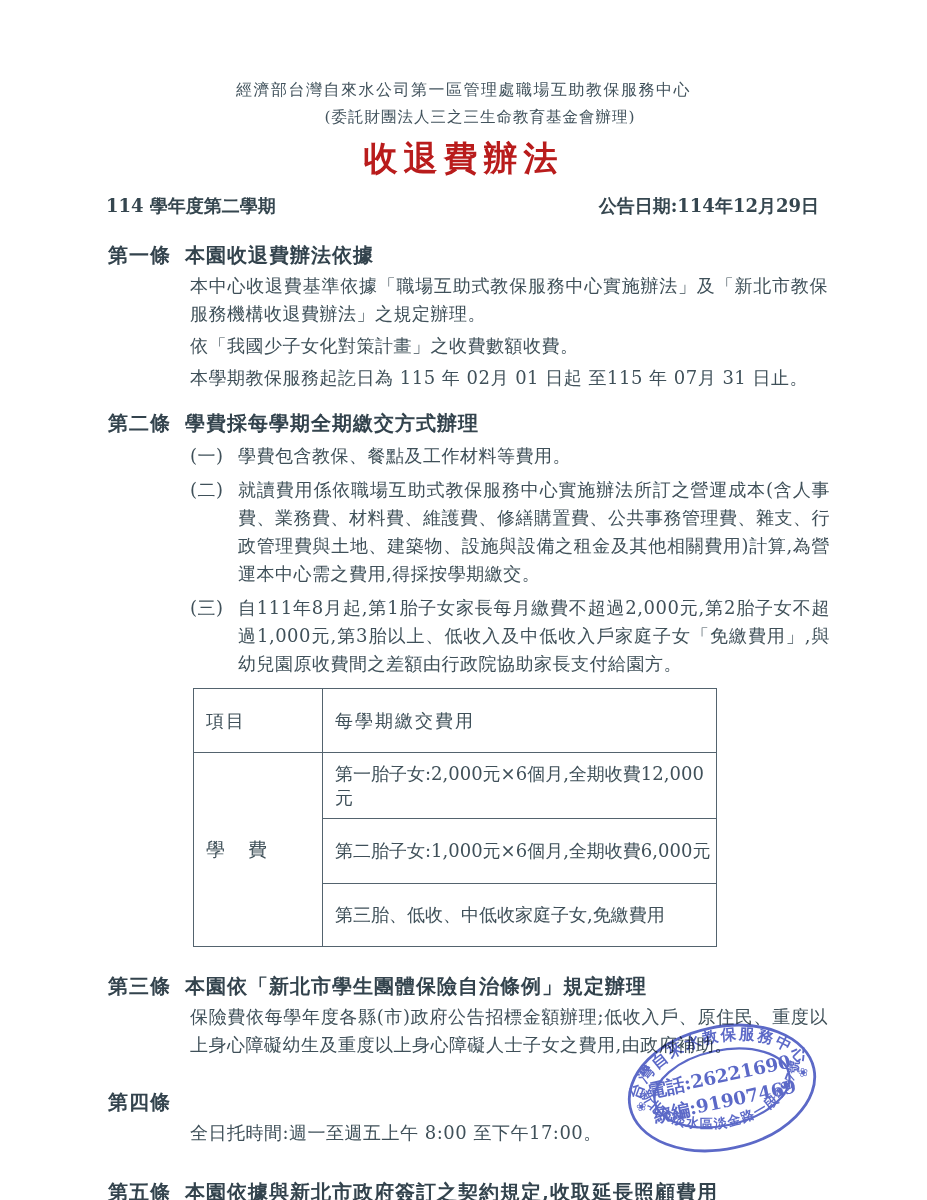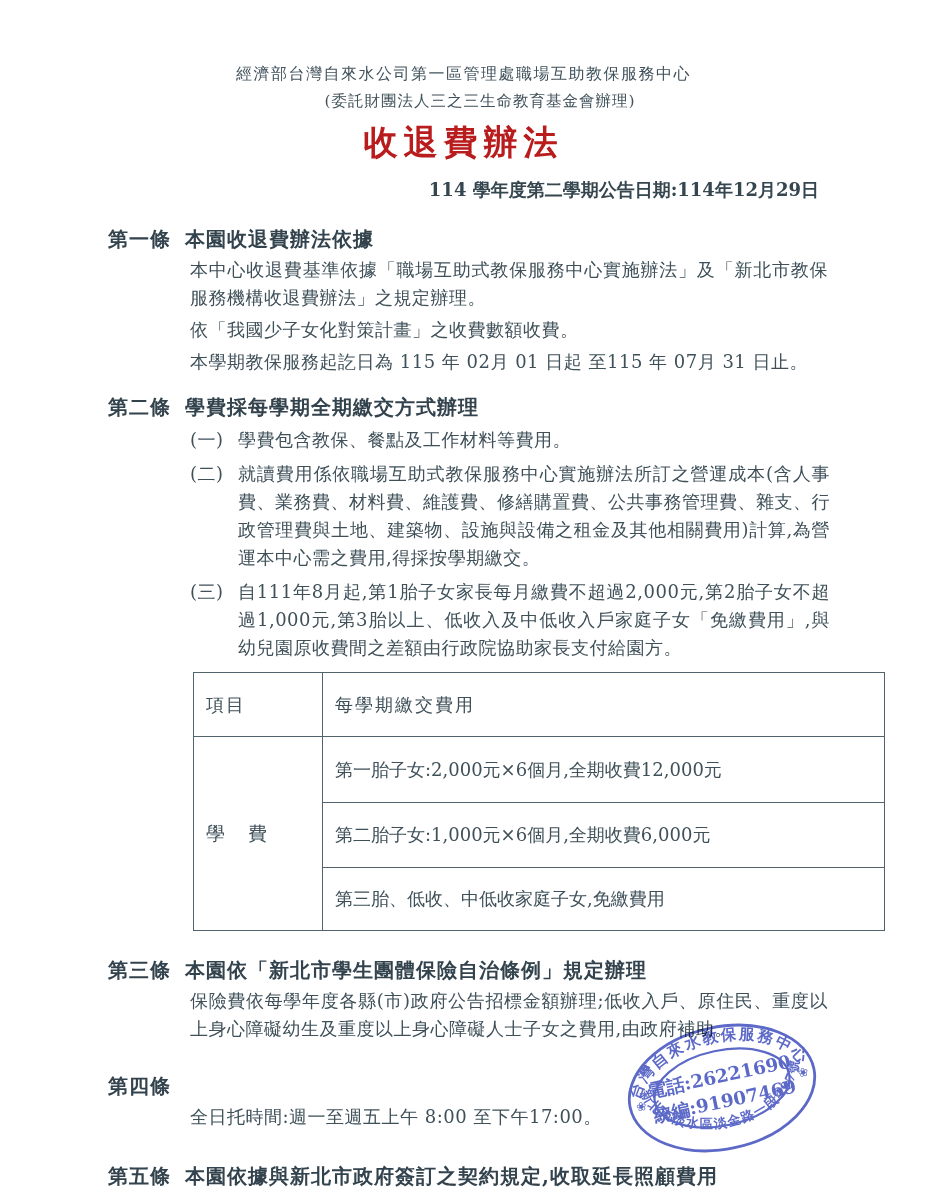--- a/index.html
+++ b/index.html
@@ -6,21 +6,21 @@
   .page {
     position:relative;
     width:927px; height:1200px;
     margin:0 auto;
     background:#ffffff;
     font-family:"DejaVu Serif","Liberation Serif",serif;
     color:#3f5059;
     overflow:hidden;
   }
   .org1 {
-    padding-top:64px;
+    padding-top:80px;
     text-align:center;
     font-size:16px;
     letter-spacing:1.5px;
     color:#41525c;
   }
   .org2 {
     margin-top:6px;
     text-align:center;
     font-size:15.5px;
     letter-spacing:1px;
@@ -30,21 +30,21 @@
   .doc-title {
     margin-top:8px;
     text-align:center;
     font-size:34px;
     font-weight:bold;
     letter-spacing:6px;
     color:#b91c1c;
   }
   .meta-row {
     display:flex;
-    justify-content:flex-end;
+    justify-content:space-between;
     margin:12px 108px 0 106px;
     font-size:18px;
     font-weight:bold;
     color:#35464f;
   }
   .art-head {
     margin-left:108px;
     font-size:20px;
     font-weight:bold;
     letter-spacing:1px;
@@ -72,21 +72,21 @@
     width:640px;
     font-size:18px;
     line-height:28px;
     letter-spacing:0.5px;
   }
   .item .lbl { flex:0 0 48px; }
   .item .txt { flex:1; text-align:justify; }
   table.fee-table {
     border-collapse:collapse;
     margin:10px 0 0 193px;
-    width:692px;
+    width:524px;
     font-size:18px;
     color:#3f5059;
   }
   table.fee-table td, table.fee-table th {
     border:1.6px solid #53636e;
     font-weight:normal;
     padding:0 0 0 12px;
     text-align:left;
   }
   td.c, th.c { text-align:center; padding:0; }

